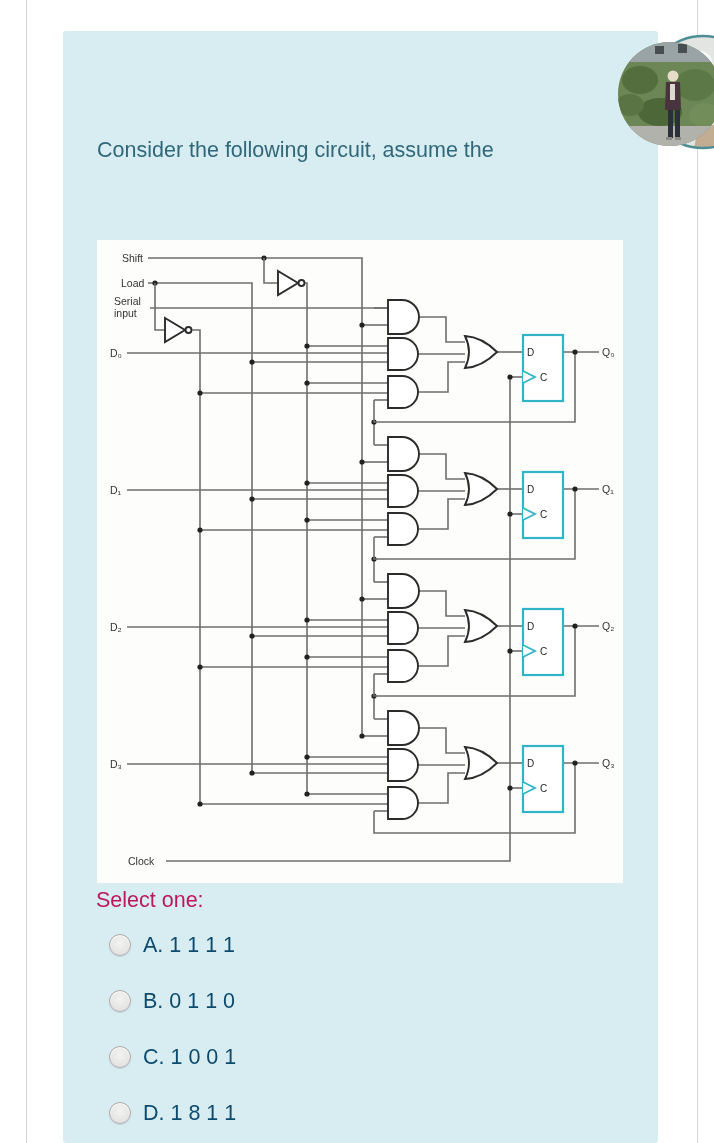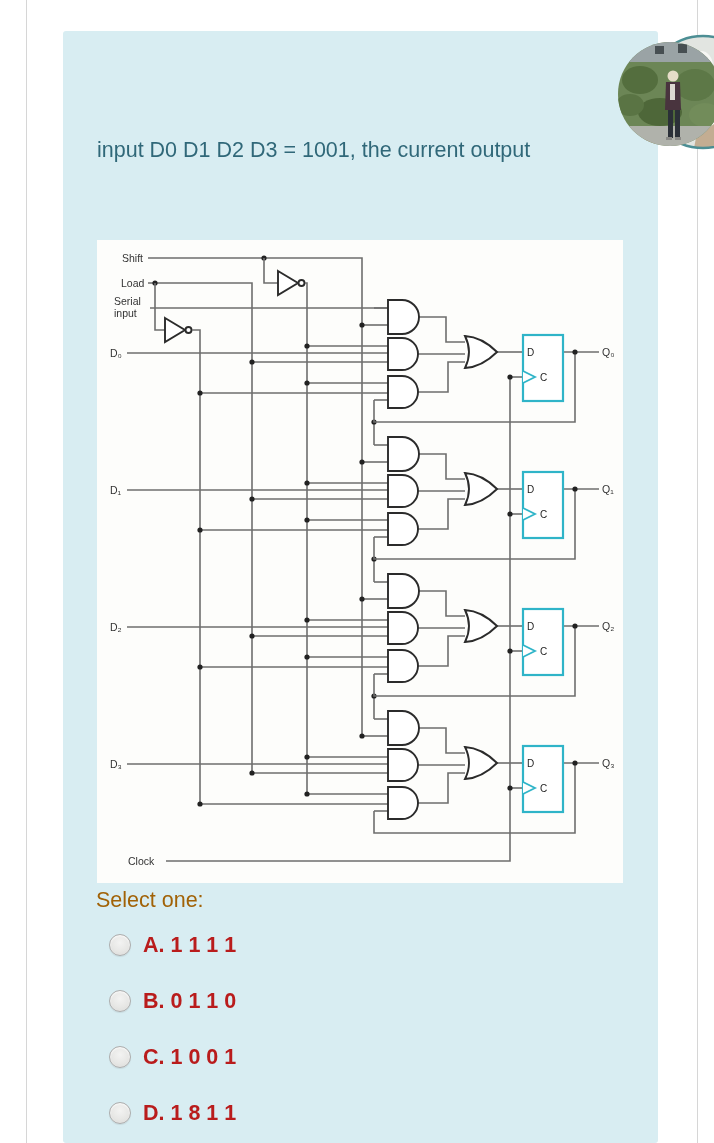--- a/index.html
+++ b/index.html
@@ -6,47 +6,48 @@
   .screen{position:relative;width:714px;height:1143px;overflow:hidden;background:#ffffff;
           font-family:"Liberation Sans","DejaVu Sans",sans-serif;}
   .vline{position:absolute;top:0;bottom:0;width:1px;background:#d6d6d6;}
   .vline.left{left:26px;}
   .vline.right{left:697px;}
   .card{position:absolute;left:63px;top:31px;width:595px;height:1112px;
         background:#d8edf2;border-radius:3px;}
   .question{position:absolute;left:97px;top:53px;width:530px;
             font-size:21.5px;line-height:38.8px;color:#306879;white-space:pre;}
   .circuit-box{position:absolute;left:97px;top:240px;width:526px;height:643px;border-radius:16px;}
-  .select-one{position:absolute;left:96px;top:888px;font-size:21.5px;color:#a16207;}
+  .select-one{position:absolute;left:96px;top:888px;font-size:21.5px;color:#be185d;}
   .options{position:absolute;left:109px;top:934px;}
   .opt{display:flex;align-items:center;height:22px;margin-bottom:34px;cursor:pointer;}
   .radio{width:22px;height:22px;border-radius:50%;border:1px solid #adadad;box-sizing:border-box;
          background:radial-gradient(circle at 50% 38%, #f3f3f2 0%, #e7e7e5 55%, #d9d9d7 100%);
          box-shadow:inset 0 1px 2px rgba(255,255,255,.9), 0 1px 1px rgba(0,0,0,.08);}
-  .opt-label{margin-left:12px;font-size:21.5px;color:#b91c1c;white-space:pre;font-weight:bold;}
+  .opt-label{margin-left:12px;font-size:21.5px;color:#0c4a6e;white-space:pre;}
   .avatar-wrap{position:absolute;left:600px;top:30px;width:114px;height:125px;}
   
   .w{stroke:var(--wire,#6e6e6e);stroke-width:1.6;fill:none;}
   .g8{stroke:var(--gate-outline,#2b2b2b);stroke-width:1.9;fill:#ffffff;}
   .dot{fill:#222222;stroke:none;}
   .ff{stroke:var(--flipflop-border,#2fb4c8);stroke-width:2.2;fill:#ffffff;}
   .fftri{stroke:var(--flipflop-border,#2fb4c8);stroke-width:1.8;fill:#ffffff;}
   .lbl{font-size:10.5px;fill:#333333;font-family:"Liberation Sans","DejaVu Sans",sans-serif;}
   .ffl{font-size:10px;fill:#222222;font-family:"Liberation Sans","DejaVu Sans",sans-serif;}
 </style>
 </head>
 <body>
 
 <div class="screen">
   <div class="vline left"></div>
   <div class="vline right"></div>
 
   <div class="card"></div>
 
   <div class="question">
+    <div>Consider the following circuit, assume the</div>
     <div>input D0 D1 D2 D3 = 1001, the current output</div>
     <div>Q0 Q1 Q2 Q3 = 0110, and the serial input is</div>
     <div>1. If the shift and the load inputs are  = 0 1</div>
     <div>respectively, what will be the next output:</div>
   </div>
 
   <div class="circuit-box">
     <svg width="526" height="643" viewBox="0 0 526 643" xmlns="http://www.w3.org/2000/svg">
       <defs>
         <g id="bitcell">

